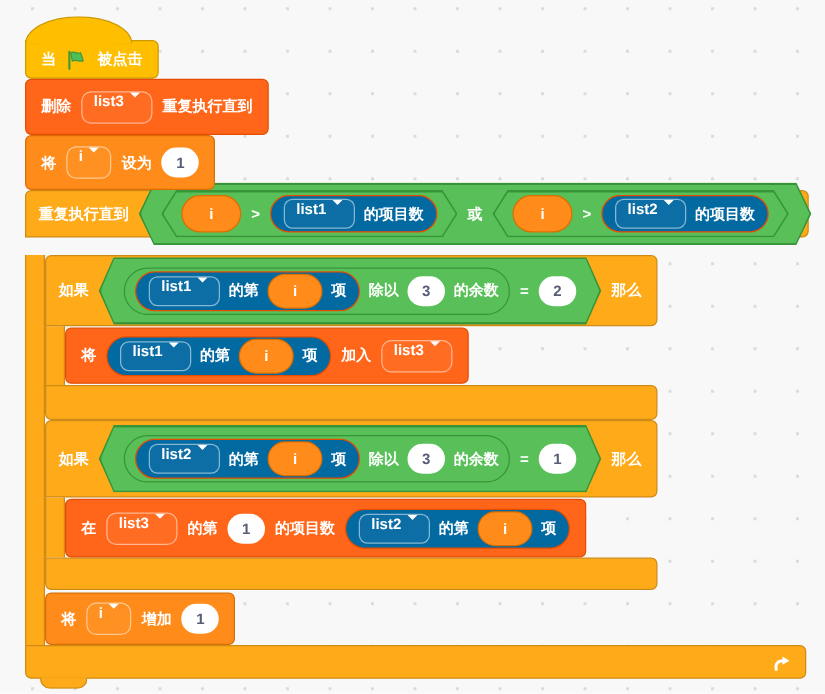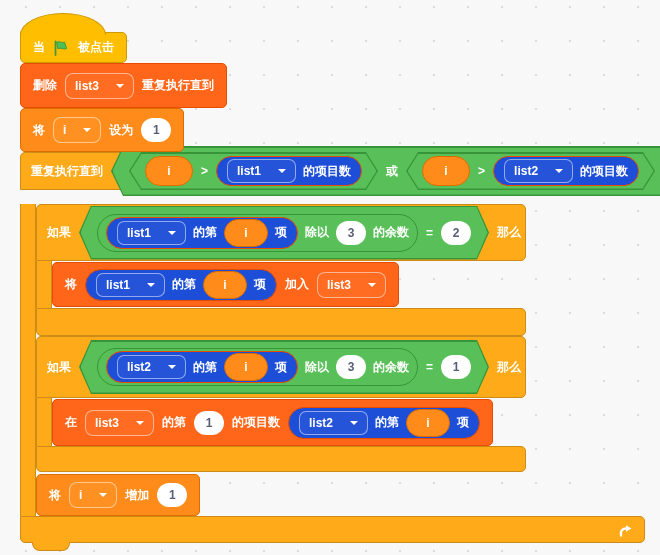--- a/index.html
+++ b/index.html
@@ -26,35 +26,35 @@
     border-radius:50% 50% 0 0 / 100% 100% 0 0; }
 
   .arm { border-radius:5px 5px 5px 0; }
   .bar { border-radius:0 5px 5px 5px; }
   .col { position:absolute; box-sizing:border-box; width:16px;
     background:#FFAB19; border:0 solid #CF8B17; border-left-width:1px; border-right-width:1px; }
   .endbump { position:absolute; left:32px; top:542px; width:38px; height:9px;
     box-sizing:border-box; background:#FFAB19; border:1px solid #CF8B17; border-top:none;
     border-radius:0 0 8px 8px; }
 
-  .dd { display:inline-flex; align-items:center; gap:17px; height:24px; padding:0 9px;
+  .dd { display:inline-flex; gap:5px; height:24px; padding:0 9px;
     border-radius:8px; border:1px solid rgba(255,255,255,0.5); background:rgba(255,255,255,0.04); }
   .dd-sm { height:22px; border-radius:7px; }
   .caret { width:0; height:0; border-left:4px solid transparent; border-right:4px solid transparent;
     border-top:4px solid #fff; display:inline-block; }
   .num { display:inline-flex; align-items:center; justify-content:center;
     min-width:30px; height:24px; padding:0 6px; box-sizing:border-box;
     border-radius:12px; background:#fff; color:#575E75; }
   .varoval { display:inline-flex; align-items:center; justify-content:center;
     min-width:44px; height:28px; border-radius:14px;
     background:#FF8C1A; border:1px solid #DB6E00; box-sizing:border-box; }
   .vo-lg { min-width:48px; height:30px; border-radius:15px; }
 
   .lpill { display:inline-flex; align-items:center; gap:7px; height:32px; padding:0 10px;
-    border-radius:16px; background:#1d4ed8; border:1px solid #E64D00; box-sizing:border-box; }
+    border-radius:16px; background:#0369a1; border:1px solid #E64D00; box-sizing:border-box; }
   .lenpill { height:30px; border-radius:15px; }
   .gpill { display:inline-flex; align-items:center; gap:7px; height:38px; padding:0 8px;
     border-radius:19px; background:#59C059; border:1px solid #389438; box-sizing:border-box; }
 
   .hex { position:relative; display:inline-flex; align-items:center; justify-content:center;
     gap:8px; padding:4px 18px; --stroke:#389438; --fill:#59C059; }
   .hex::before { content:""; position:absolute; inset:0; background:var(--stroke); z-index:0;
     clip-path:polygon(12px 0,calc(100% - 12px) 0,100% 50%,calc(100% - 12px) 100%,12px 100%,0 50%); }
   .hex::after { content:""; position:absolute; inset:1.5px; background:var(--fill); z-index:0;
     clip-path:polygon(11px 0,calc(100% - 11px) 0,100% 50%,calc(100% - 11px) 100%,11px 100%,0 50%); }

